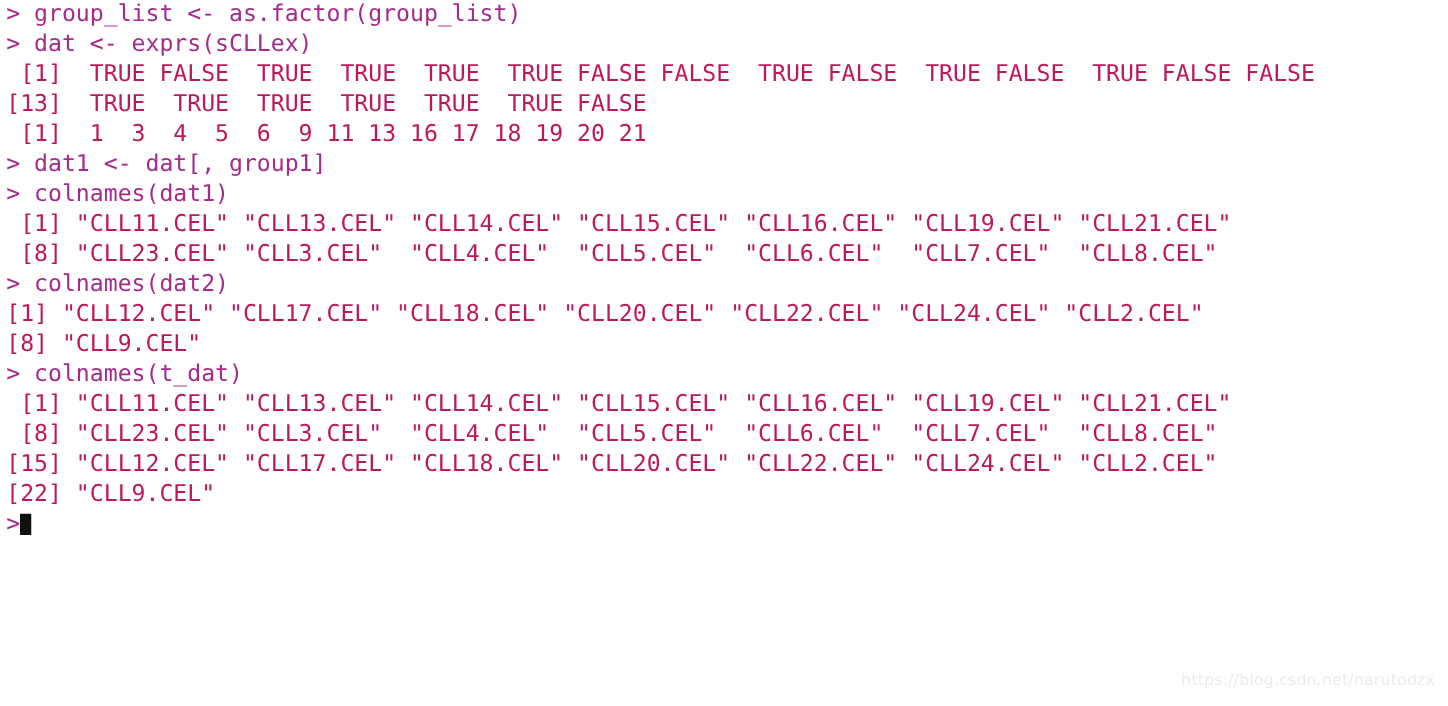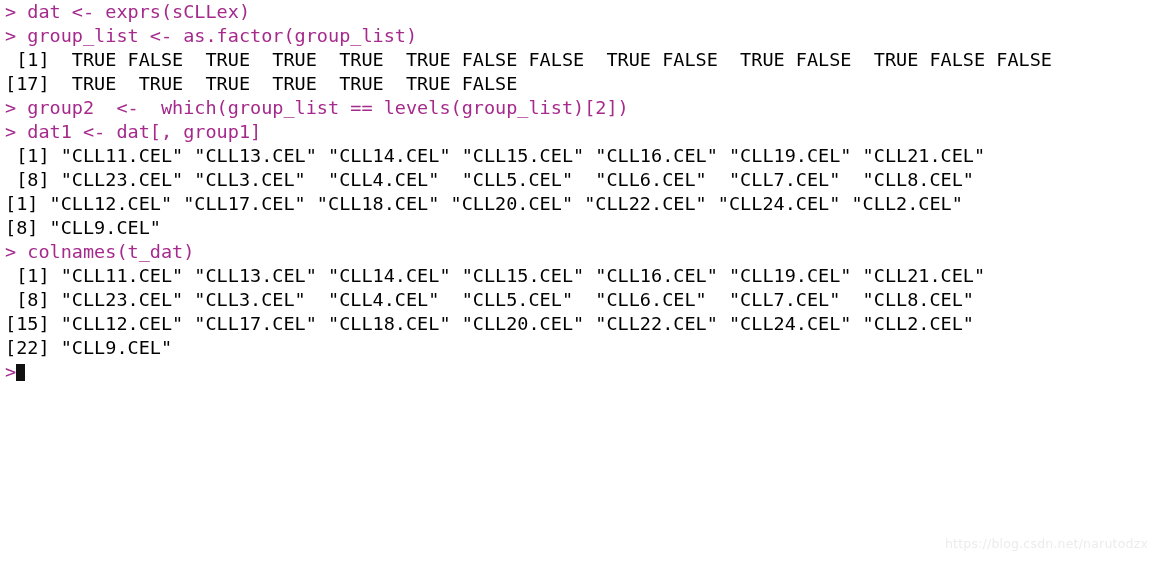--- a/index.html
+++ b/index.html
@@ -27,21 +27,21 @@
     font-size: 18.5px;
     letter-spacing: 0px;
     white-space: pre;
     padding-left: 5px;
     font-family: "DejaVu Sans Mono", "Liberation Mono", monospace;
   }
   .cmd {
     color: #a52a8c;
   }
   .out {
-    color: #000000;
+    color: #be185d;
   }
   .cursor-line {
     position: relative;
   }
   .cursor-block {
     display: inline-block;
     width: 9px;
     height: 17px;
     background: #111111;
     vertical-align: -3px;
@@ -55,28 +55,30 @@
     font-family: "DejaVu Sans", "Liberation Sans", sans-serif;
     white-space: pre;
     letter-spacing: 0.2px;
   }
 </style>
 </head>
 <body>
 
 <div id="console">
   <div id="lines">
+      <div class="line cmd">&gt; group_list &lt;- as.factor(group_list)</div>
       <div class="line cmd">&gt; dat &lt;- exprs(sCLLex)</div>
-      <div class="line cmd">&gt; group_list &lt;- as.factor(group_list)</div>
       <div class="line out"> [1]  TRUE FALSE  TRUE  TRUE  TRUE  TRUE FALSE FALSE  TRUE FALSE  TRUE FALSE  TRUE FALSE FALSE</div>
-      <div class="line out">[17]  TRUE  TRUE  TRUE  TRUE  TRUE  TRUE FALSE</div>
-      <div class="line cmd">&gt; group2  &lt;-  which(group_list == levels(group_list)[2])</div>
+      <div class="line out">[13]  TRUE  TRUE  TRUE  TRUE  TRUE  TRUE FALSE</div>
+      <div class="line out"> [1]  1  3  4  5  6  9 11 13 16 17 18 19 20 21</div>
       <div class="line cmd">&gt; dat1 &lt;- dat[, group1]</div>
+      <div class="line cmd">&gt; colnames(dat1)</div>
       <div class="line out"> [1] "CLL11.CEL" "CLL13.CEL" "CLL14.CEL" "CLL15.CEL" "CLL16.CEL" "CLL19.CEL" "CLL21.CEL"</div>
       <div class="line out"> [8] "CLL23.CEL" "CLL3.CEL"  "CLL4.CEL"  "CLL5.CEL"  "CLL6.CEL"  "CLL7.CEL"  "CLL8.CEL"</div>
+      <div class="line cmd">&gt; colnames(dat2)</div>
       <div class="line out">[1] "CLL12.CEL" "CLL17.CEL" "CLL18.CEL" "CLL20.CEL" "CLL22.CEL" "CLL24.CEL" "CLL2.CEL"</div>
       <div class="line out">[8] "CLL9.CEL"</div>
       <div class="line cmd">&gt; colnames(t_dat)</div>
       <div class="line out"> [1] "CLL11.CEL" "CLL13.CEL" "CLL14.CEL" "CLL15.CEL" "CLL16.CEL" "CLL19.CEL" "CLL21.CEL"</div>
       <div class="line out"> [8] "CLL23.CEL" "CLL3.CEL"  "CLL4.CEL"  "CLL5.CEL"  "CLL6.CEL"  "CLL7.CEL"  "CLL8.CEL"</div>
       <div class="line out">[15] "CLL12.CEL" "CLL17.CEL" "CLL18.CEL" "CLL20.CEL" "CLL22.CEL" "CLL24.CEL" "CLL2.CEL"</div>
       <div class="line out">[22] "CLL9.CEL"</div>
     </div>
   <div class="line cursor-line"><span class="cmd">&gt;</span><span class="cursor-block"></span></div>
   <div id="watermark">https://blog.csdn.net/narutodzx</div>

